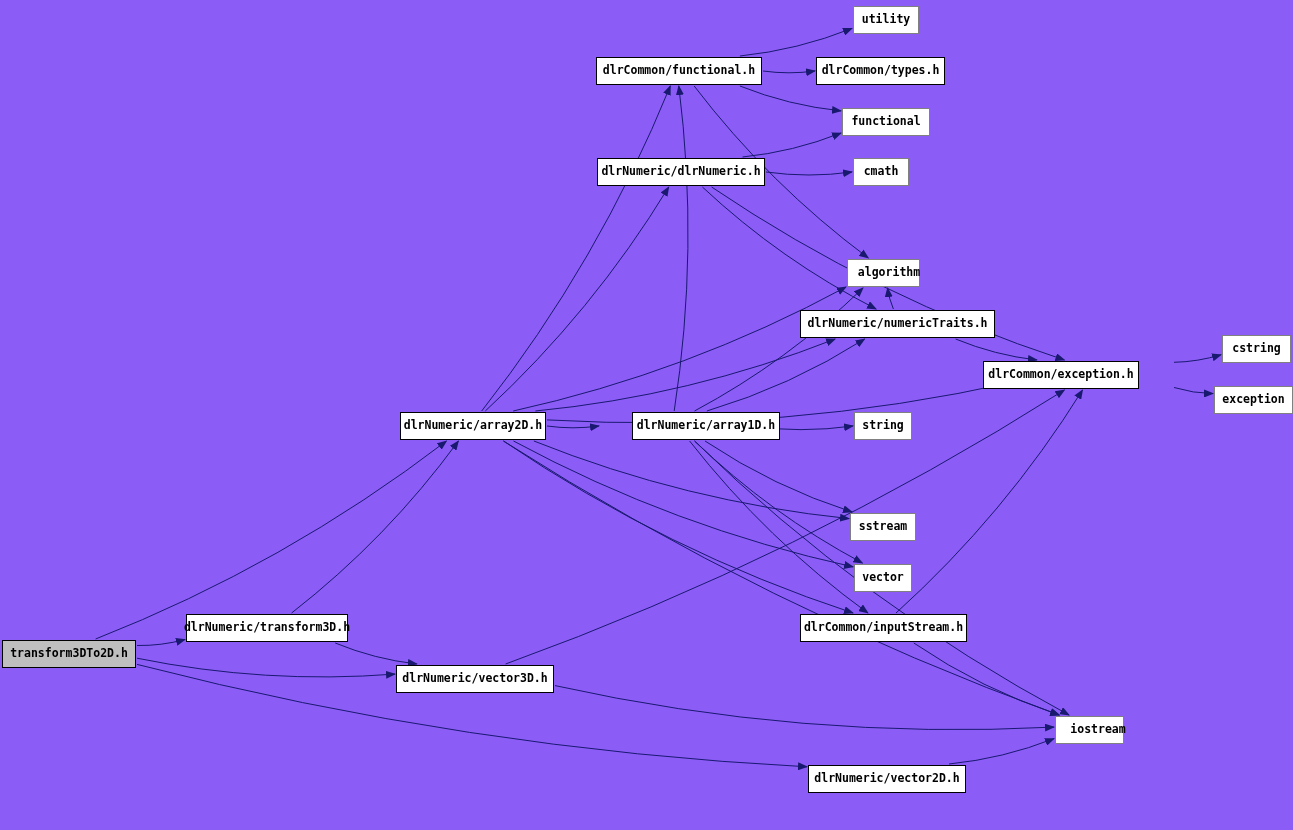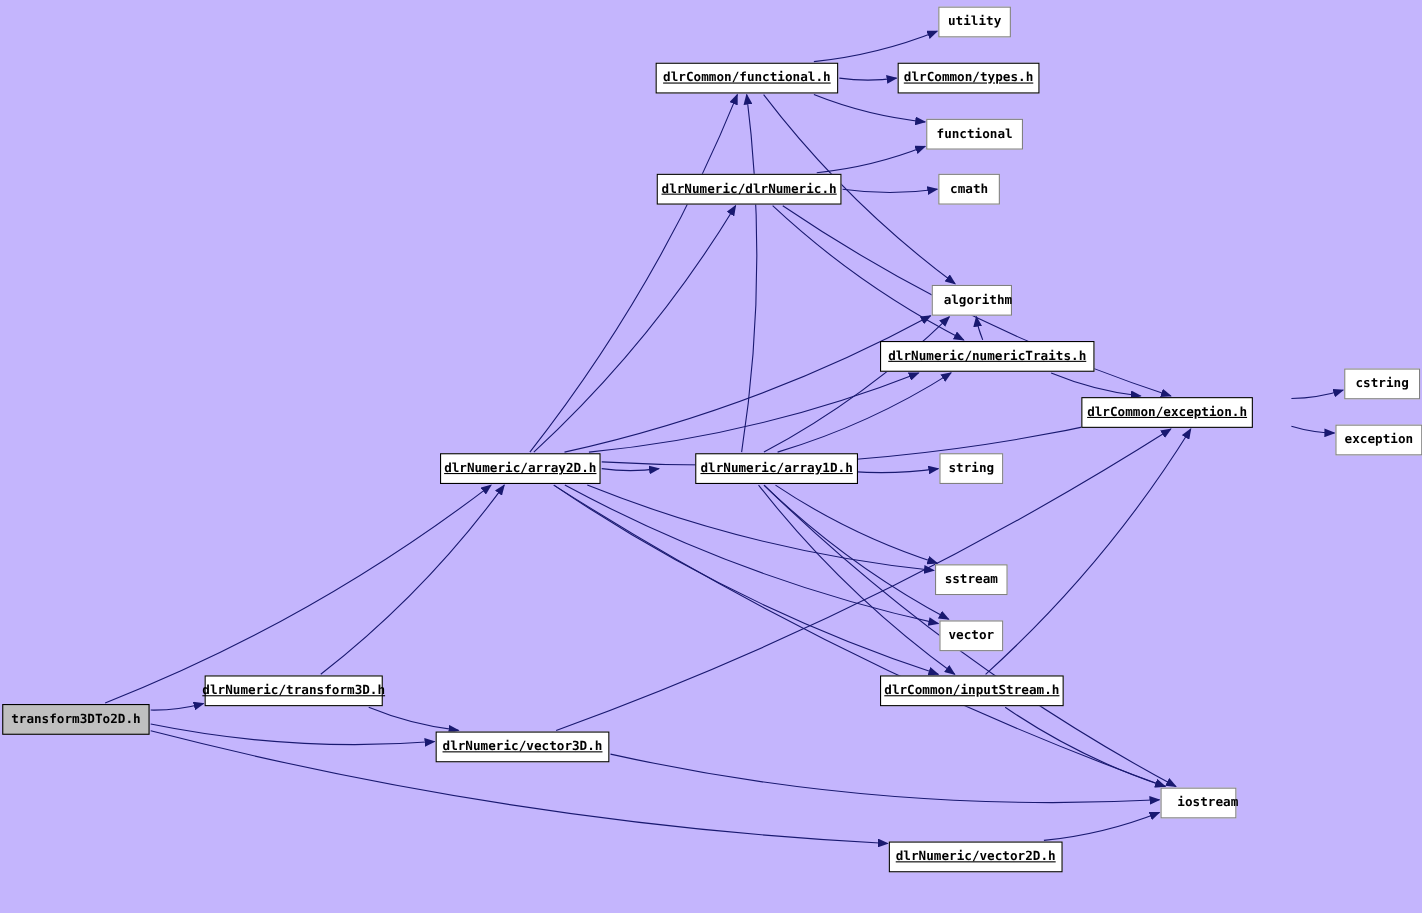--- a/index.html
+++ b/index.html
@@ -1,40 +1,40 @@
 <!DOCTYPE html>
 <html><head>
 <meta charset="utf-8">
 <style>
   html,body{margin:0;padding:0;background:#ffffff;}
   #canvas{
     position:relative;
     width:1293px;
     height:830px;
-    background:#c4b5fd;
+    background:#8b5cf6;
     overflow:hidden;
     font-family:"DejaVu Sans Mono","Liberation Mono",monospace;
   }
   #edges{position:absolute;left:0;top:0;width:1293px;height:830px;}
   .node{
     position:absolute;
     box-sizing:border-box;
     display:flex;
     align-items:center;
     justify-content:center;
     background:#ffffff;
     border:1px solid #808080;
     font-size:11.5px;
     font-weight:bold;
     color:#000000;
     letter-spacing:0px;
     white-space:nowrap;
     line-height:1;
   }
-  .node.project{ border:1px solid #000000;text-decoration:underline; }
+  .node.project{ border:1px solid #000000; }
   .node.root{ background:#bfbfbf; border:1px solid #000000; }
   .node span{ pointer-events:none; }
 </style>
 </head>
 <body>
 
 <div id="canvas">
   <svg id="edges" viewBox="0 0 1293 830" xmlns="http://www.w3.org/2000/svg">
     <defs>
       <marker id="ah" markerWidth="10" markerHeight="8" refX="9" refY="4" orient="auto" markerUnits="userSpaceOnUse">

